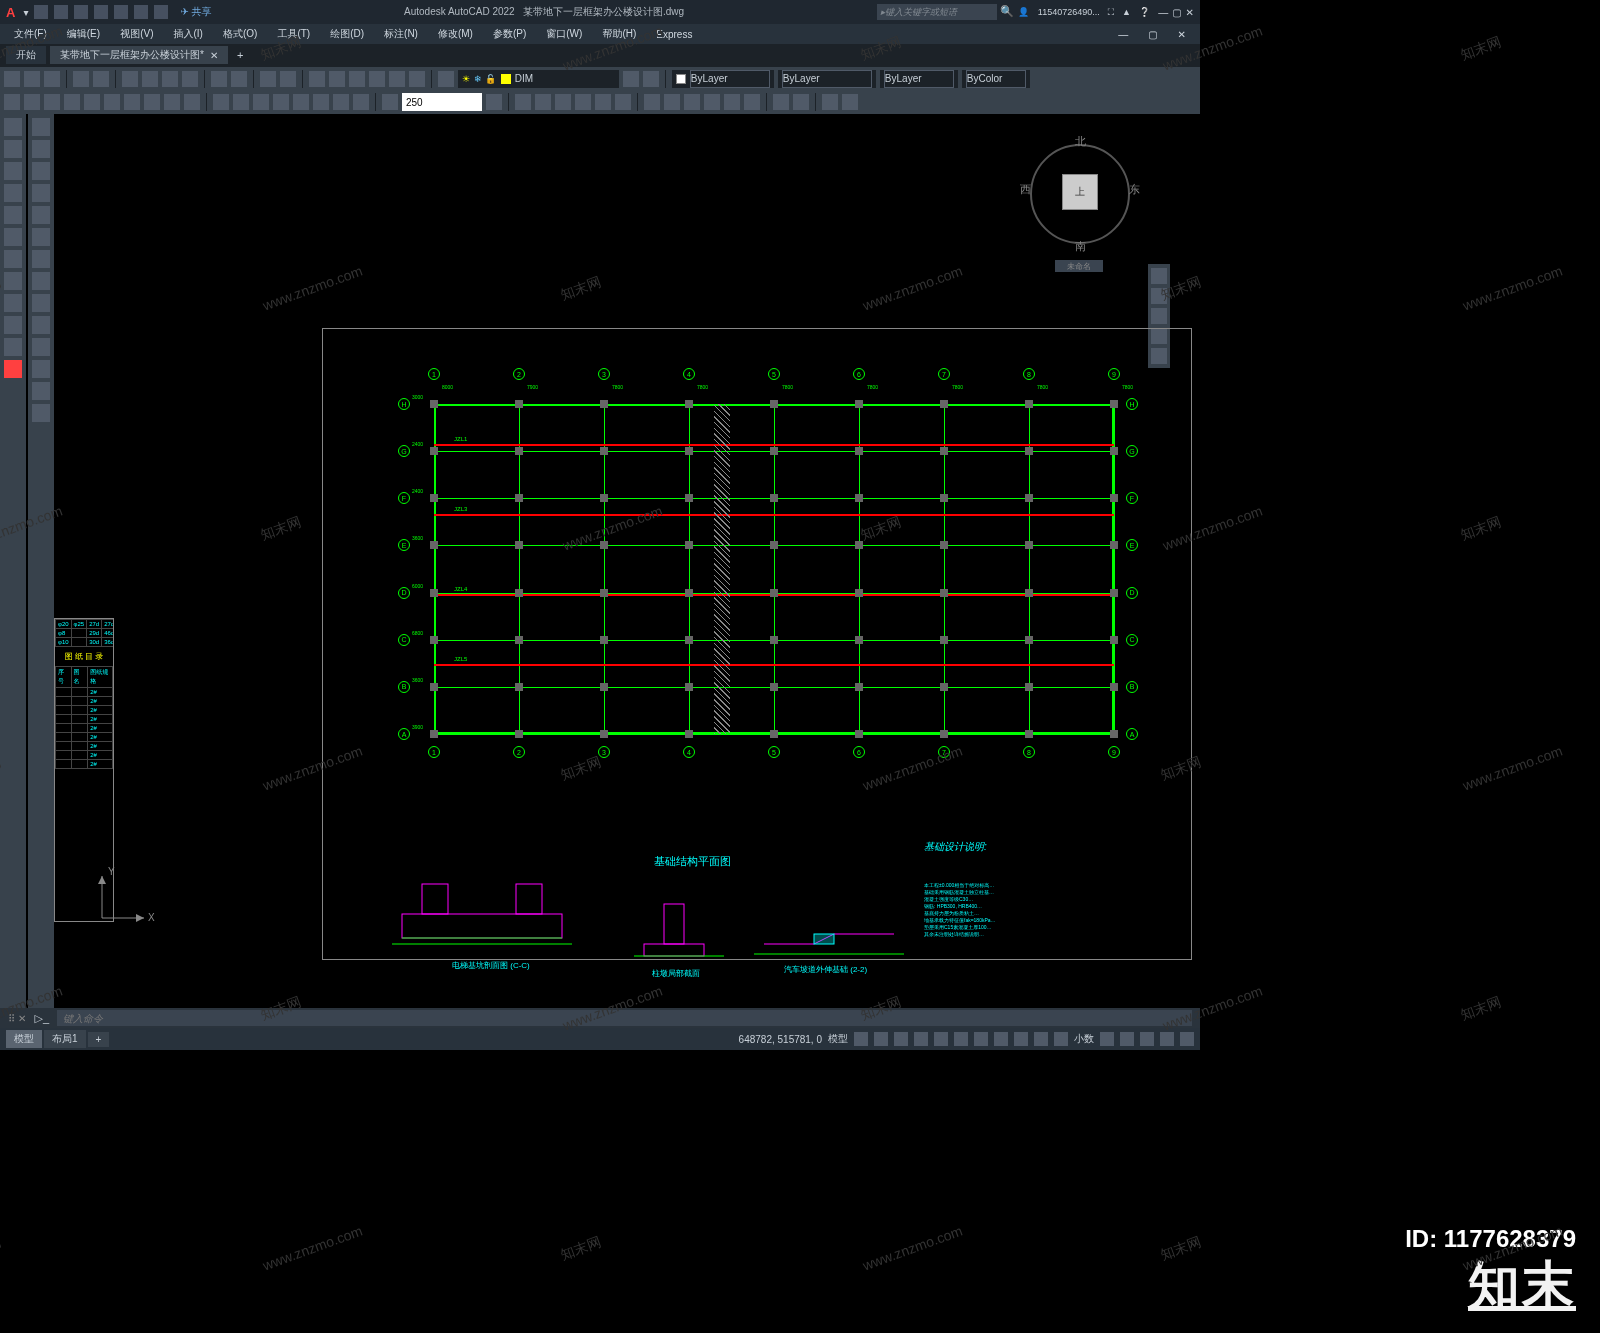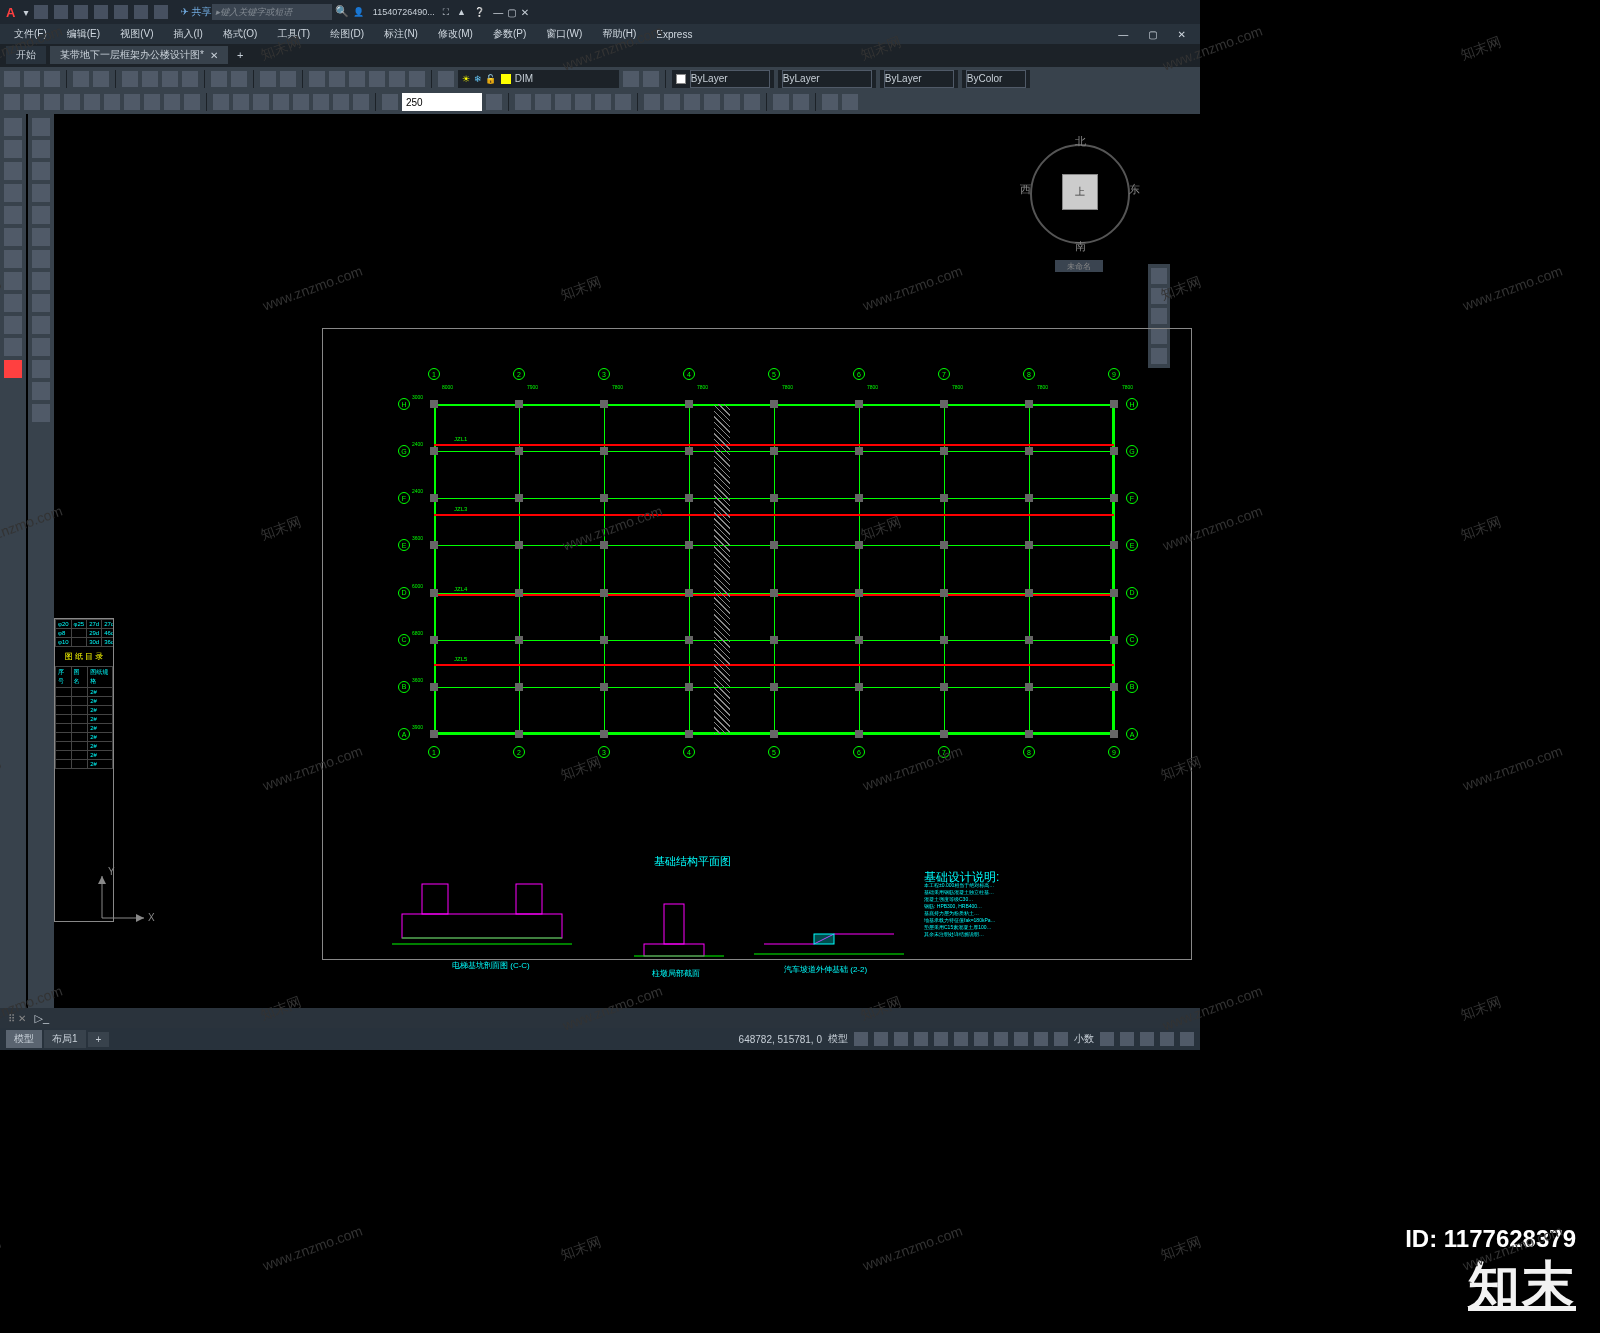--- a/index.html
+++ b/index.html
@@ -42,21 +42,21 @@
 .viewcube .s { position:absolute; bottom:0; left:55px; }
 .viewcube .w { position:absolute; top:48px; left:0; }
 .viewcube .e { position:absolute; top:48px; right:0; }
 .viewcube .note { position:absolute; bottom:-18px; left:35px; width:48px; height:12px; background:#3a4450; display:flex; align-items:center; justify-content:center; font-size:8px; color:#888; }
 .navbar { position:absolute; top:150px; right:30px; width:22px; background:#38424c; display:flex; flex-direction:column; align-items:center; gap:4px; padding:4px 0; }
 .navbar .nb { width:16px; height:16px; background:#505a68; }
 .ucs { position:absolute; bottom:80px; left:40px; color:#888; font-size:10px; }
 .ucs svg { width:60px; height:60px; }
 .drawing-frame { position:absolute; left:268px; top:214px; width:870px; height:632px; border:1px solid #888; }
 .plan-title { position:absolute; left:600px; top:740px; color:#0ff; font-size:11px; }
-.plan-title2 { position:absolute; left:870px; top:755px; color:#0ff; font-size:12px; }
+.plan-title2 { position:absolute; left:870px; top:726px; color:#0ff; font-size:10px;font-style:italic; }
 .section-title { color:#0ff; font-size:8px; position:absolute; }
 .plan { position:absolute; left:340px; top:250px; width:760px; height:430px; }
 .gridline { position:absolute; background:#0f0; }
 .gridline.v { width:1px; height:100%; }
 .gridline.h { height:1px; width:100%; }
 .gridlabel { position:absolute; width:12px; height:12px; border:1px solid #0f0; border-radius:50%; color:#0f0; font-size:7px; display:flex; align-items:center; justify-content:center; }
 .beam { position:absolute; background:#f00; height:2px; }
 .beamlbl { position:absolute; color:#0f0; font-size:6px; }
 .dimlbl { position:absolute; color:#0f0; font-size:5px; }
 .colpad { position:absolute; width:8px; height:8px; background:#666; }
@@ -90,20 +90,24 @@
     <div class="qat">
       <span class="qat-icon"></span>
       <span class="qat-icon"></span>
       <span class="qat-icon"></span>
       <span class="qat-icon"></span>
       <span class="qat-icon"></span>
       <span class="qat-icon"></span>
       <span class="qat-icon"></span>
     </div>
     <span class="share">✈ <span>共享</span></span>
+    <div class="center">
+      <span>Autodesk AutoCAD 2022</span>&nbsp;&nbsp;
+      <span>某带地下一层框架办公楼设计图.dwg</span>
+    </div>
     <div class="search" title="键入关键字或短语">▸ <span>键入关键字或短语</span></div>
     <span style="margin:0 4px;width:14px;height:14px;display:inline-block;">🔍</span>
     <div class="right">
       <span>👤</span>
       <span>11540726490...</span>
       <span>⛶</span>
       <span>▲</span>
       <span>❔</span>
     </div>
     <div class="winctrls">
@@ -574,20 +578,21 @@
           </svg>
         <div style="position:absolute;top:0;left:14px">Y</div>
         <div style="position:absolute;top:46px;left:54px">X</div>
       </div>
     </div>
   </div>
 
   <div class="cmdarea">
     <span class="handle">⠿ ✕</span>
     <span style="color:#c8d0d8">▷_</span>
+    <input placeholder="键入命令" style="">
   </div>
 
   <div class="statusbar">
     <div class="left">
       <span class="layouttab active">模型</span>
       <span class="layouttab">布局1</span>
       <span class="layouttab">+</span>
     </div>
     <div class="right">
       <span>648782, 515781, 0</span>

